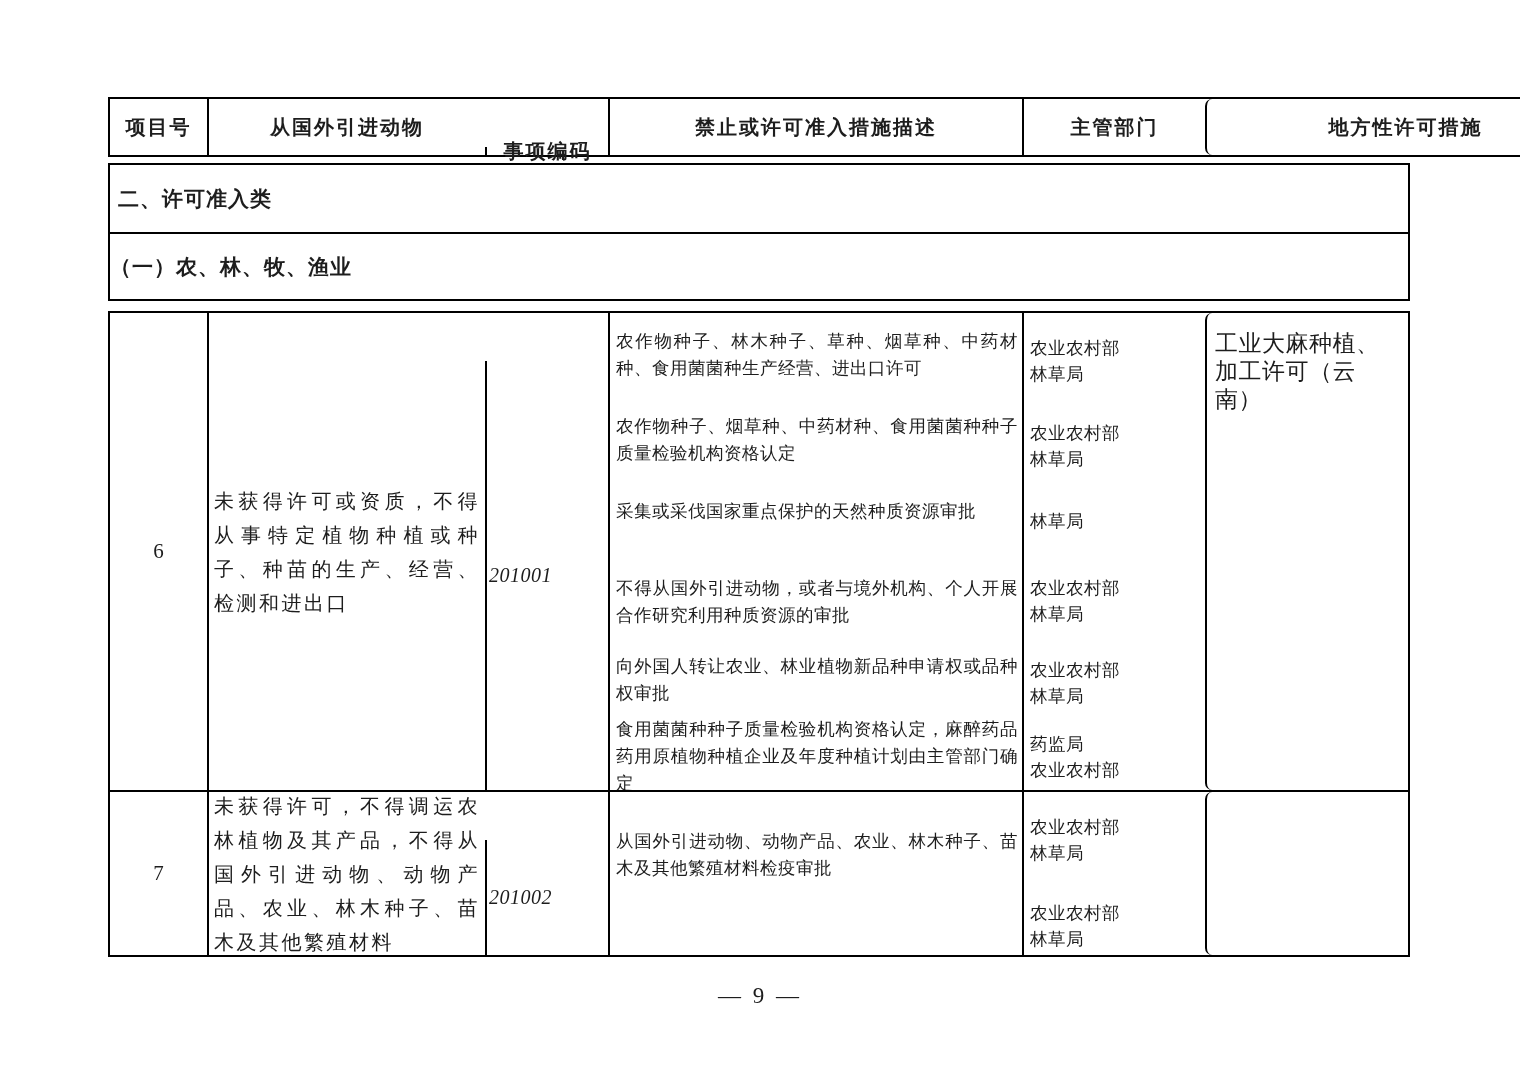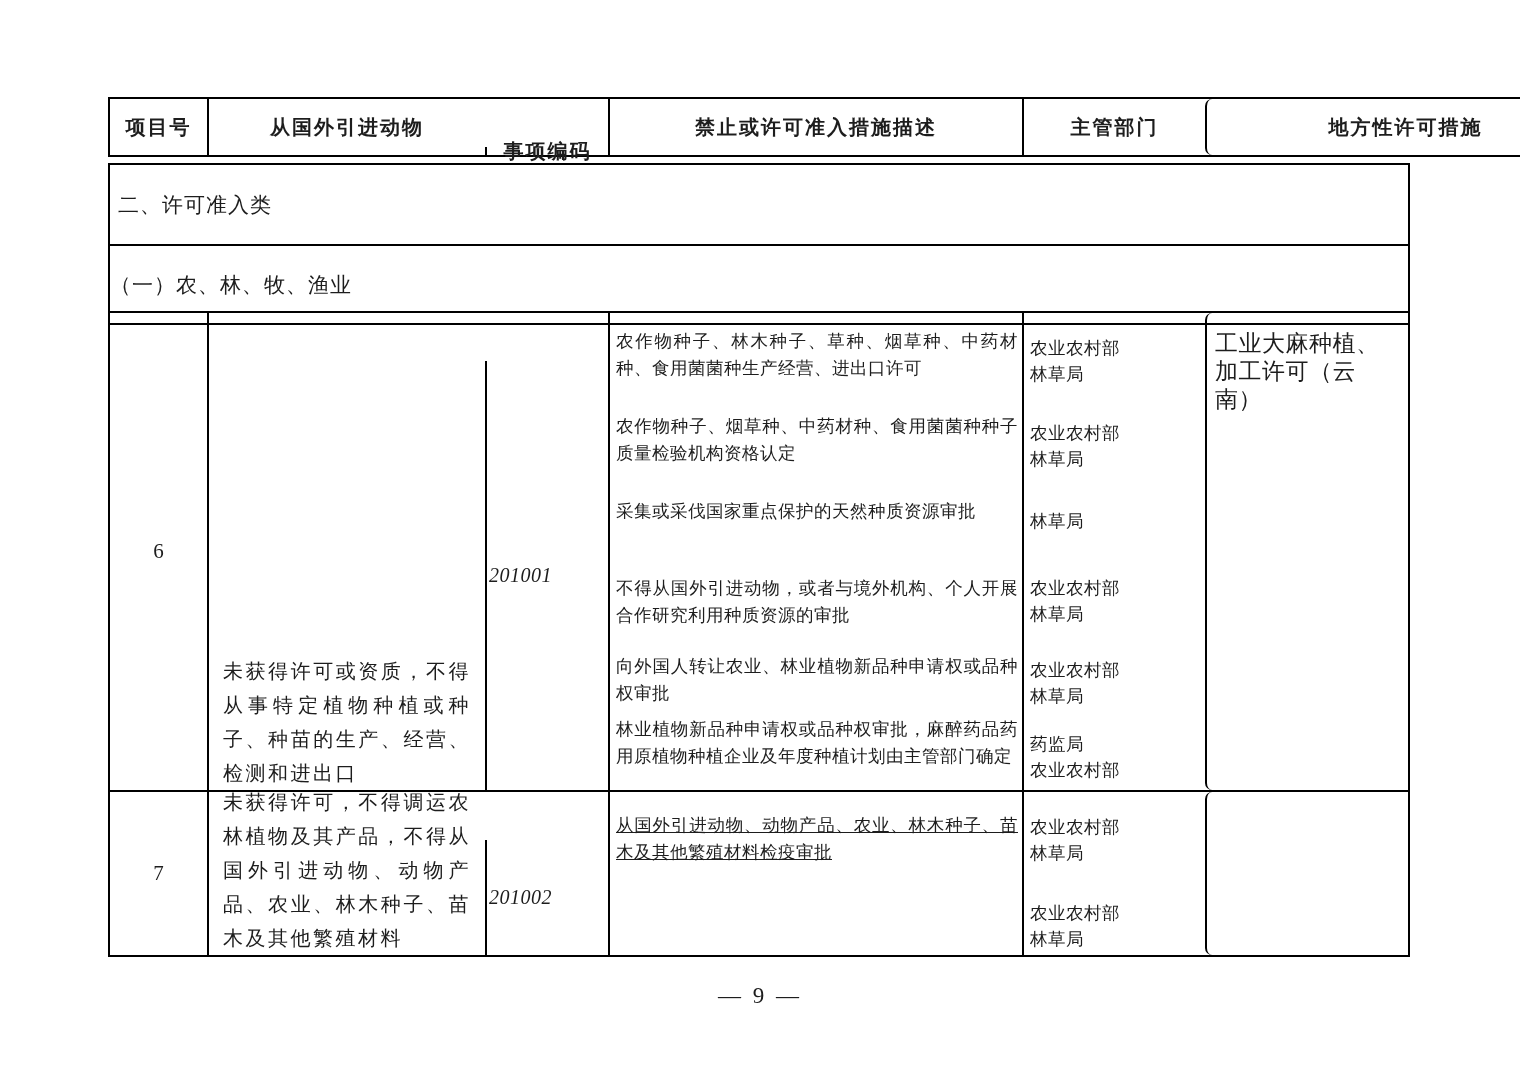--- a/index.html
+++ b/index.html
@@ -22,59 +22,59 @@
   .hcell:first-child { border-left:none; }
   .w1 { width:97px; } .w2 { width:278px; } .w3 { width:123px;margin-top:48px; }
   .w4 { width:414px; } .w5 { width:183px; } .w6 { flex:1;border-radius:7px; }
 
   
   .section-box {
     position:absolute; left:108px; top:163px; width:1302px;
     border:2px solid #000; box-sizing:border-box;
   }
   .section-row {
-    height:79px; display:flex; align-items:center;
-    font-weight:normal; font-size:21px; letter-spacing:1px;
+    height:67px; display:flex; align-items:center;
+    font-weight:bold; font-size:21px; letter-spacing:1px;
     padding-left:8px; box-sizing:border-box;
   }
   .section-row.sub { border-top:2px solid #000; padding-left:0; }
 
   
   .data-table {
     position:absolute; left:108px; top:311px; width:1302px;
     border:2px solid #000; box-sizing:border-box;
   }
   .drow { display:flex; box-sizing:border-box; }
   .drow.r6 { height:477px; }
   .drow.r7 { height:165px; border-top:2px solid #000; }
   .cell {
     box-sizing:border-box; border-left:2px solid #000; position:relative;
     overflow:hidden;
   }
   .cell:first-child { border-left:none; }
 
   .itemno { display:flex; align-items:center; justify-content:center; font-size:21px; }
-  .matter { display:flex; align-items:flex-end; padding:0 14px; }
+  .matter { display:flex; align-items:center; padding:0 5px; }
   .matter-text { font-size:20px; line-height:34px; letter-spacing:2.5px; text-align:justify; }
   .code { display:flex; align-items:center; font-size:20px; letter-spacing:0.5px; padding-left:2px;font-style:italic; }
 
   .para {
     position:absolute; left:6px; right:4px;
     font-size:17.5px; line-height:27px; letter-spacing:0.5px; text-align:justify;
   }
   .dept { white-space:pre-line; line-height:26px; text-align:left; }
   .local { position:absolute; top:17px; left:8px; right:6px; font-size:23px; line-height:28px; letter-spacing:0.5px; }
 
   
   .r6 .m1 { top:15px; }  .r6 .m2 { top:100px; } .r6 .m3 { top:185px; }
   .r6 .m4 { top:262px; } .r6 .m5 { top:340px; } .r6 .m6 { top:403px; }
   .r6 .d1 { top:22px; }  .r6 .d2 { top:107px; } .r6 .d3 { top:195px; }
   .r6 .d4 { top:262px; } .r6 .d5 { top:344px; } .r6 .d6 { top:418px; }
   
-  .r7 .m1 { top:20px;text-decoration:underline; }  .r7 .m2 { top:108px; }
+  .r7 .m1 { top:36px; }  .r7 .m2 { top:108px; }
   .r7 .d1 { top:22px; }  .r7 .d2 { top:108px; }
 
   
   .footer {
     position:absolute; top:983px; left:0; width:100%;
     text-align:center; font-size:23px; letter-spacing:3px;
   }
 </style>
 </head>
 <body>
@@ -102,21 +102,21 @@
       <div class="cell w2 matter">
         <div class="matter-text">未获得许可或资质，不得从事特定植物种植或种子、种苗的生产、经营、检测和进出口</div>
       </div>
       <div class="cell w3 code">201001</div>
       <div class="cell w4">
         <div class="para m1">农作物种子、林木种子、草种、烟草种、中药材种、食用菌菌种生产经营、进出口许可</div>
         <div class="para m2">农作物种子、烟草种、中药材种、食用菌菌种种子质量检验机构资格认定</div>
         <div class="para m3">采集或采伐国家重点保护的天然种质资源审批</div>
         <div class="para m4">不得从国外引进动物，或者与境外机构、个人开展合作研究利用种质资源的审批</div>
         <div class="para m5">向外国人转让农业、林业植物新品种申请权或品种权审批</div>
-        <div class="para m6">林业植物新品种申请权或品种权审批，麻醉药品药用原植物种植企业及年度种植计划由主管部门确定</div>
+        <div class="para m6">食用菌菌种种子质量检验机构资格认定，麻醉药品药用原植物种植企业及年度种植计划由主管部门确定</div>
       </div>
       <div class="cell w5">
         <div class="para dept d1">农业农村部
 林草局</div>
         <div class="para dept d2">农业农村部
 林草局</div>
         <div class="para dept d3">林草局</div>
         <div class="para dept d4">农业农村部
 林草局</div>
         <div class="para dept d5">农业农村部

